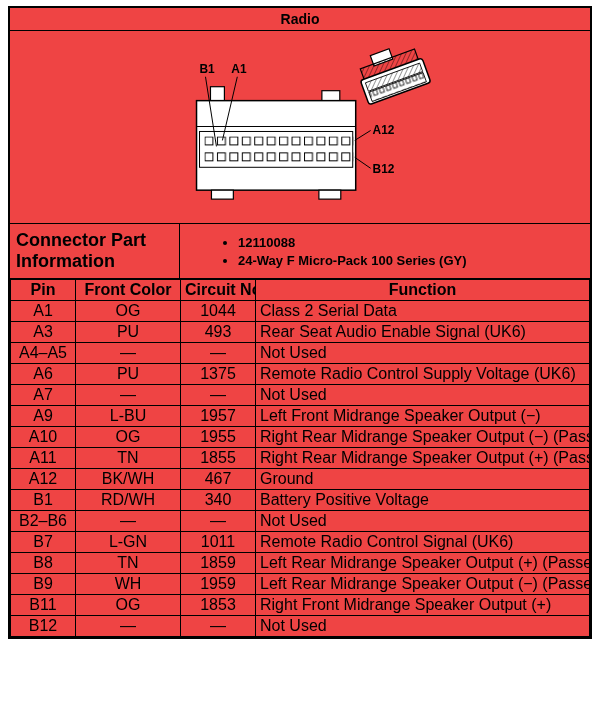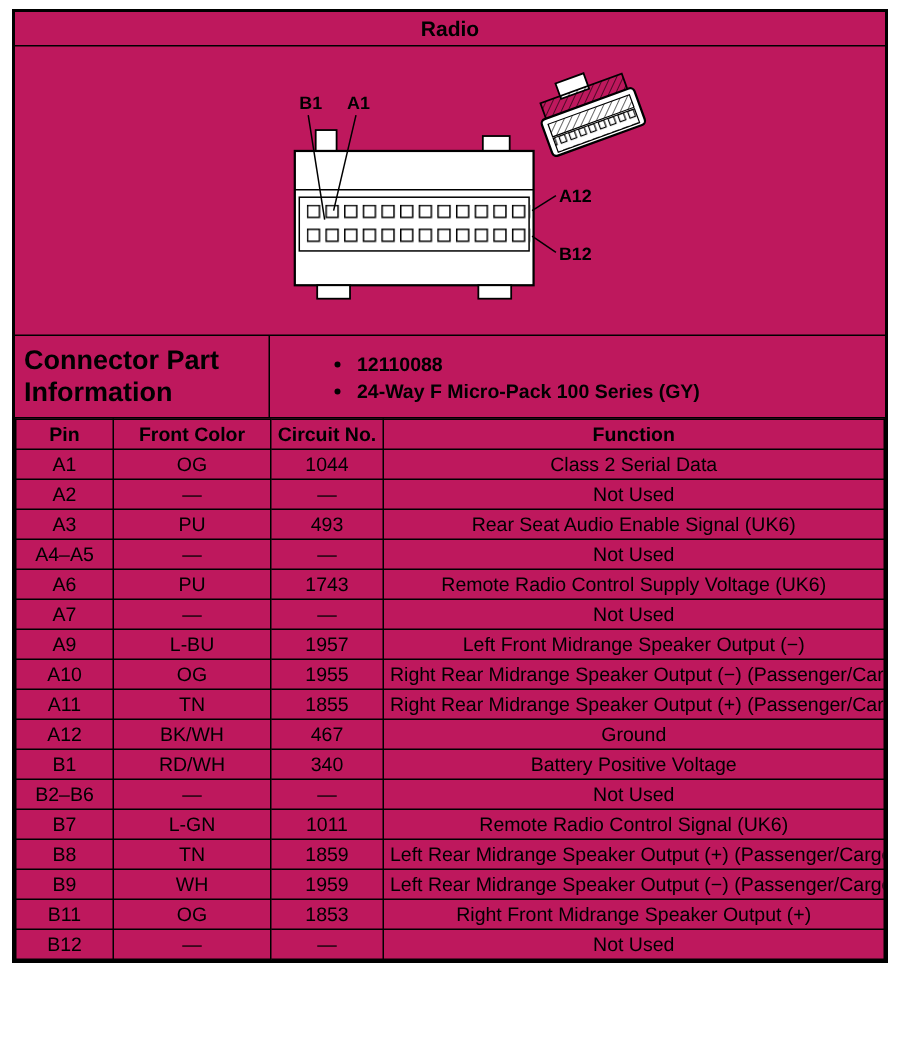--- a/index.html
+++ b/index.html
@@ -5,21 +5,21 @@
   * { box-sizing: border-box; }
   html, body { margin: 0; padding: 0; background: #fff; }
   body {
     width: 600px; height: 709px;
     font-family: "Liberation Sans", sans-serif;
     color: #000;
   }
   .doc {
     margin: 6px 8px 0 8px;
     border: 2px solid #000;
-    background: #be185d;
+    background: #ef4444;
   }
   .title-row {
     border-bottom: 1px solid #000;
     text-align: center;
     font-weight: bold;
     font-size: 14px;
     padding: 3px 0;
   }
   .diagram-row {
     border-bottom: 1px solid #000;
@@ -39,28 +39,28 @@
     border-right: 1px solid #000;
     font-weight: bold;
     font-size: 18px;
     display: flex;
     align-items: center;
     padding: 4px 6px;
   }
   .info-items { flex: 1; display: flex; align-items: center; }
   .info-items ul { margin: 4px 0 4px 42px; padding: 0 0 0 16px; font-size: 13px; font-weight: bold; }
   .info-items li { margin: 3px 0; list-style: disc; }
-  table { width: 100%; border-collapse: collapse; font-size: 13px; table-layout: fixed; }
+  table { width: 100%; border-collapse: collapse; font-size: 16px; table-layout: fixed; }
   th, td { border: 1px solid #000; padding: 1px 4px; height: 20px; overflow: hidden; white-space: nowrap; }
   th { font-weight: bold; text-align: center; }
   col.c-pin { width: 65px; }
   col.c-wire { width: 105px; }
   col.c-circ { width: 75px; }
   td.center { text-align: center; }
-  td.fn { text-align: center; }
+  td.fn { text-align: left; }
   svg text { font-family: "Liberation Sans", sans-serif; font-size: 12px; fill: #000; }
 </style>
 </head>
 <body>
 
 <div class="doc">
 
   <div class="title-row">Radio</div>
 
   <div class="diagram-row">
@@ -136,45 +136,39 @@
     </thead>
     <tbody>
 
         <tr>
           <td class="center">A1</td>
           <td class="center">OG</td>
           <td class="center">1044</td>
           <td class="fn">Class 2 Serial Data</td>
         </tr>
 
-        <tr>
-          <td class="center">A2</td>
-          <td class="center">—</td>
-          <td class="center">—</td>
-          <td class="fn">Not Used</td>
-        </tr>
 
         <tr>
           <td class="center">A3</td>
           <td class="center">PU</td>
           <td class="center">493</td>
           <td class="fn">Rear Seat Audio Enable Signal (UK6)</td>
         </tr>
 
         <tr>
           <td class="center">A4–A5</td>
           <td class="center">—</td>
           <td class="center">—</td>
           <td class="fn">Not Used</td>
         </tr>
 
         <tr>
           <td class="center">A6</td>
           <td class="center">PU</td>
-          <td class="center">1743</td>
+          <td class="center">1375</td>
           <td class="fn">Remote Radio Control Supply Voltage (UK6)</td>
         </tr>
 
         <tr>
           <td class="center">A7</td>
           <td class="center">—</td>
           <td class="center">—</td>
           <td class="fn">Not Used</td>
         </tr>
 

